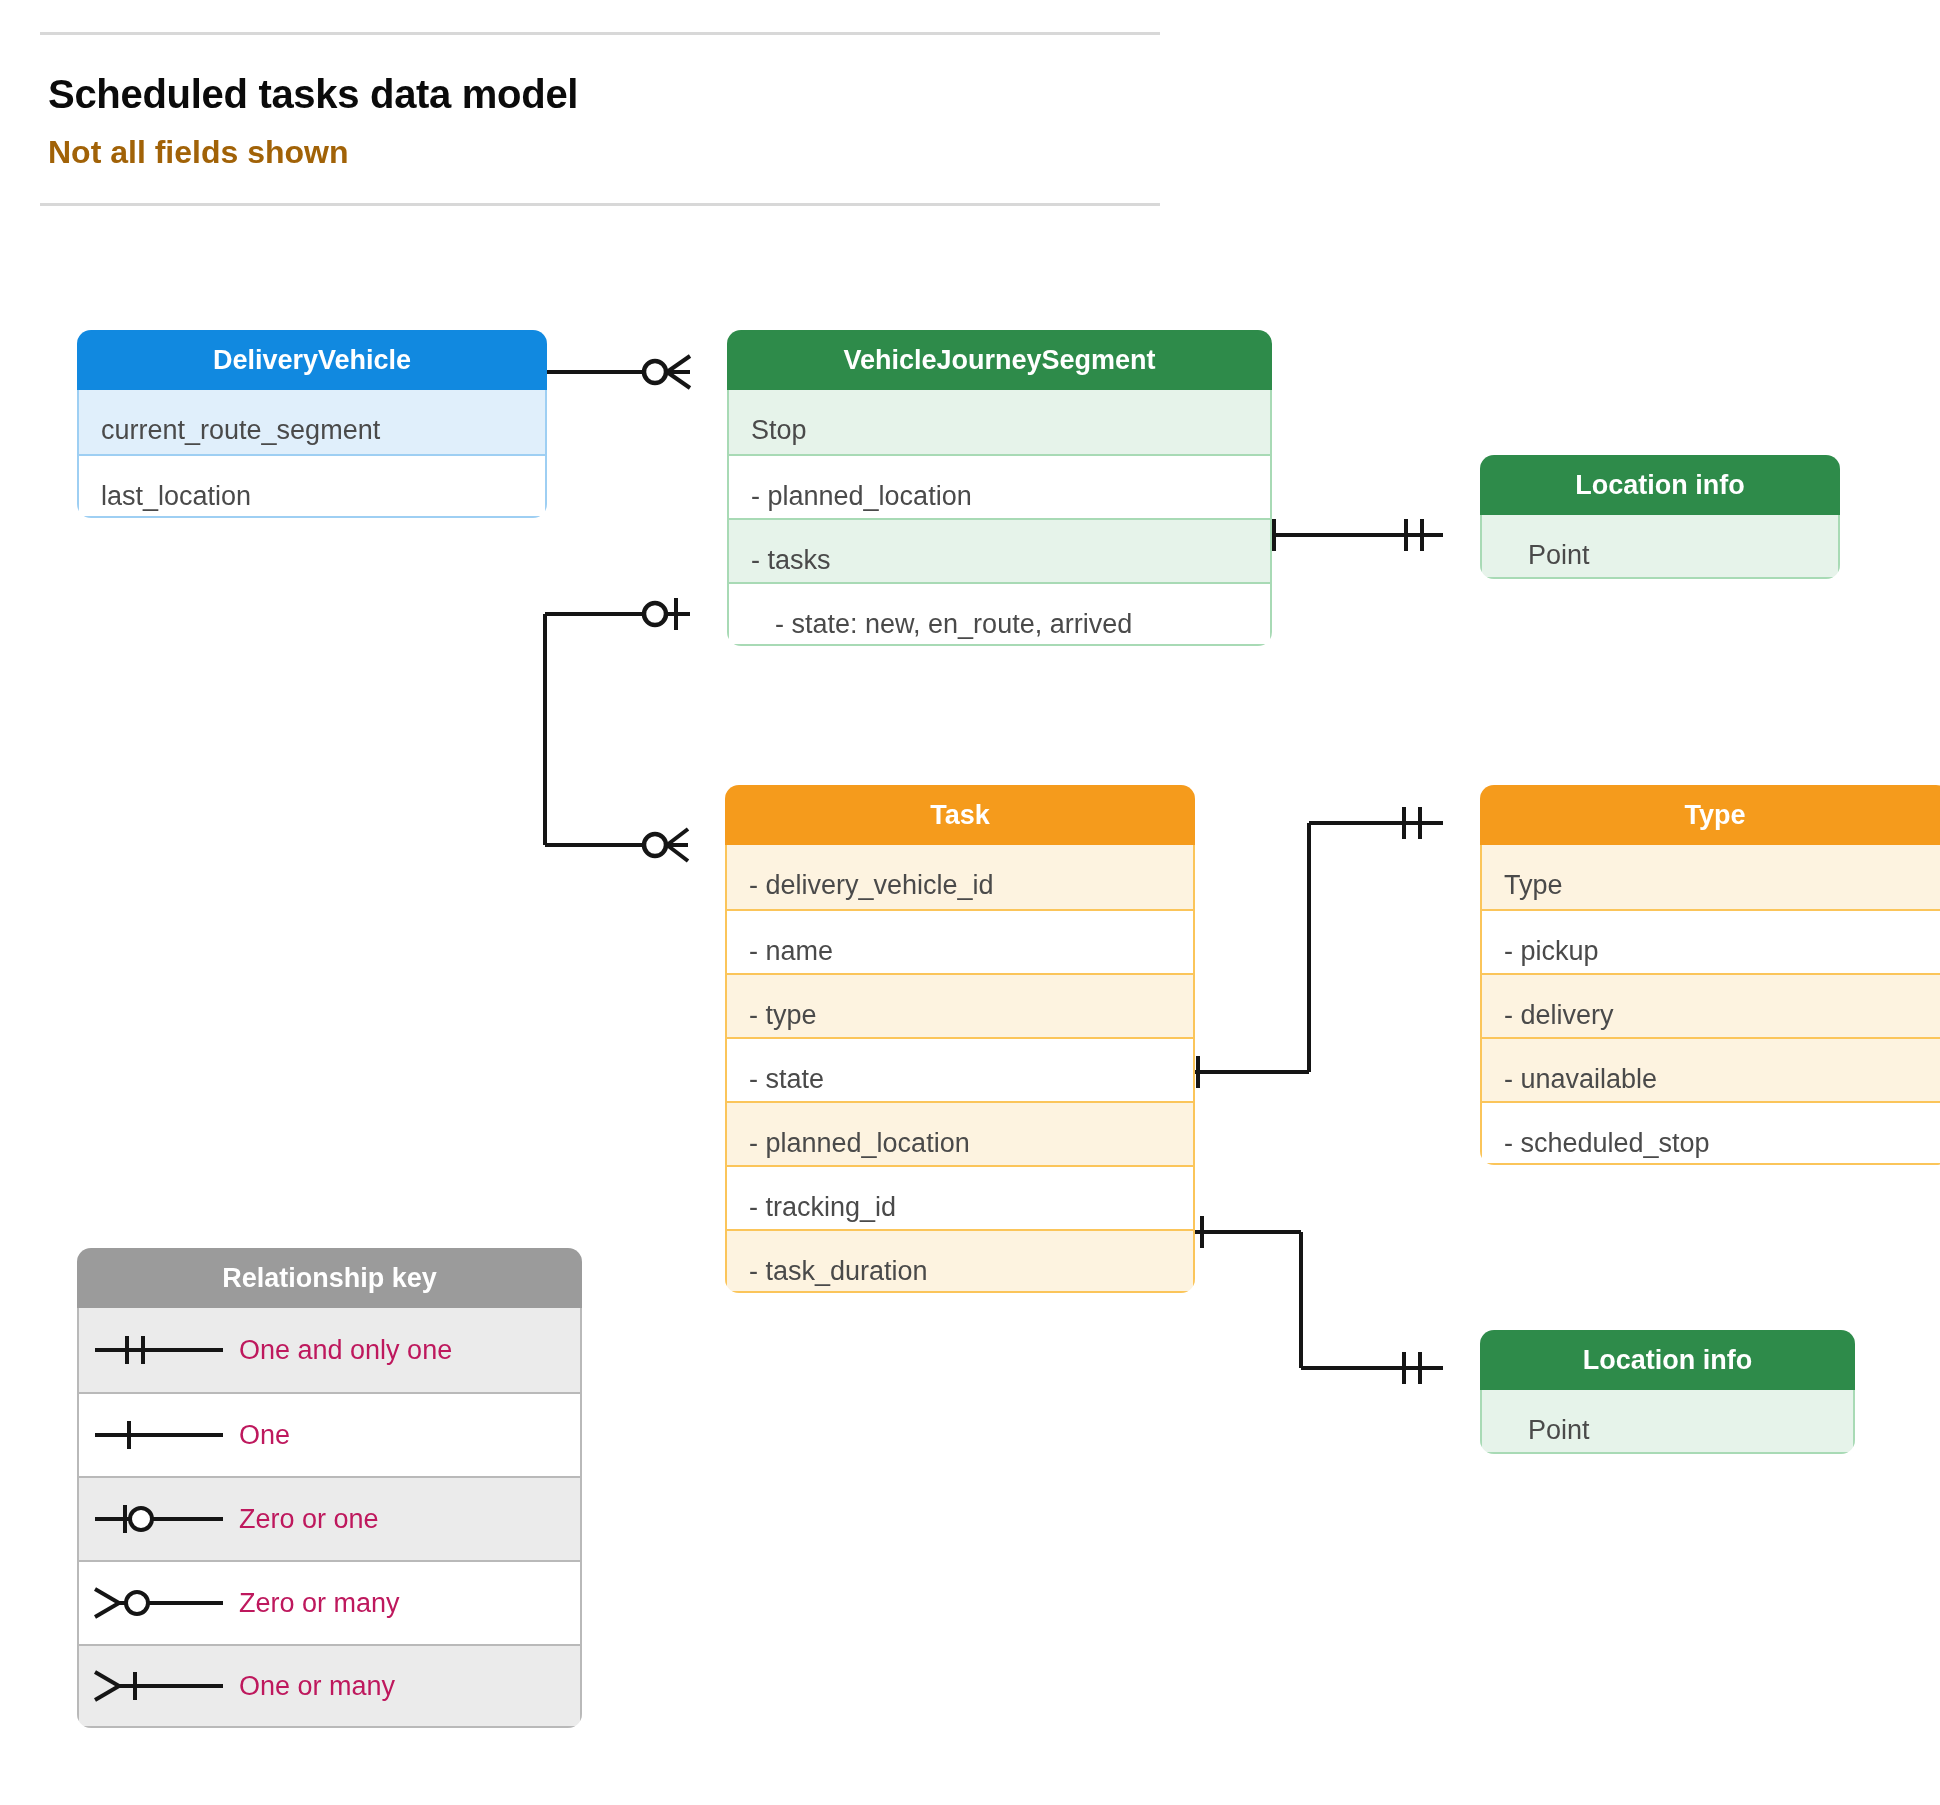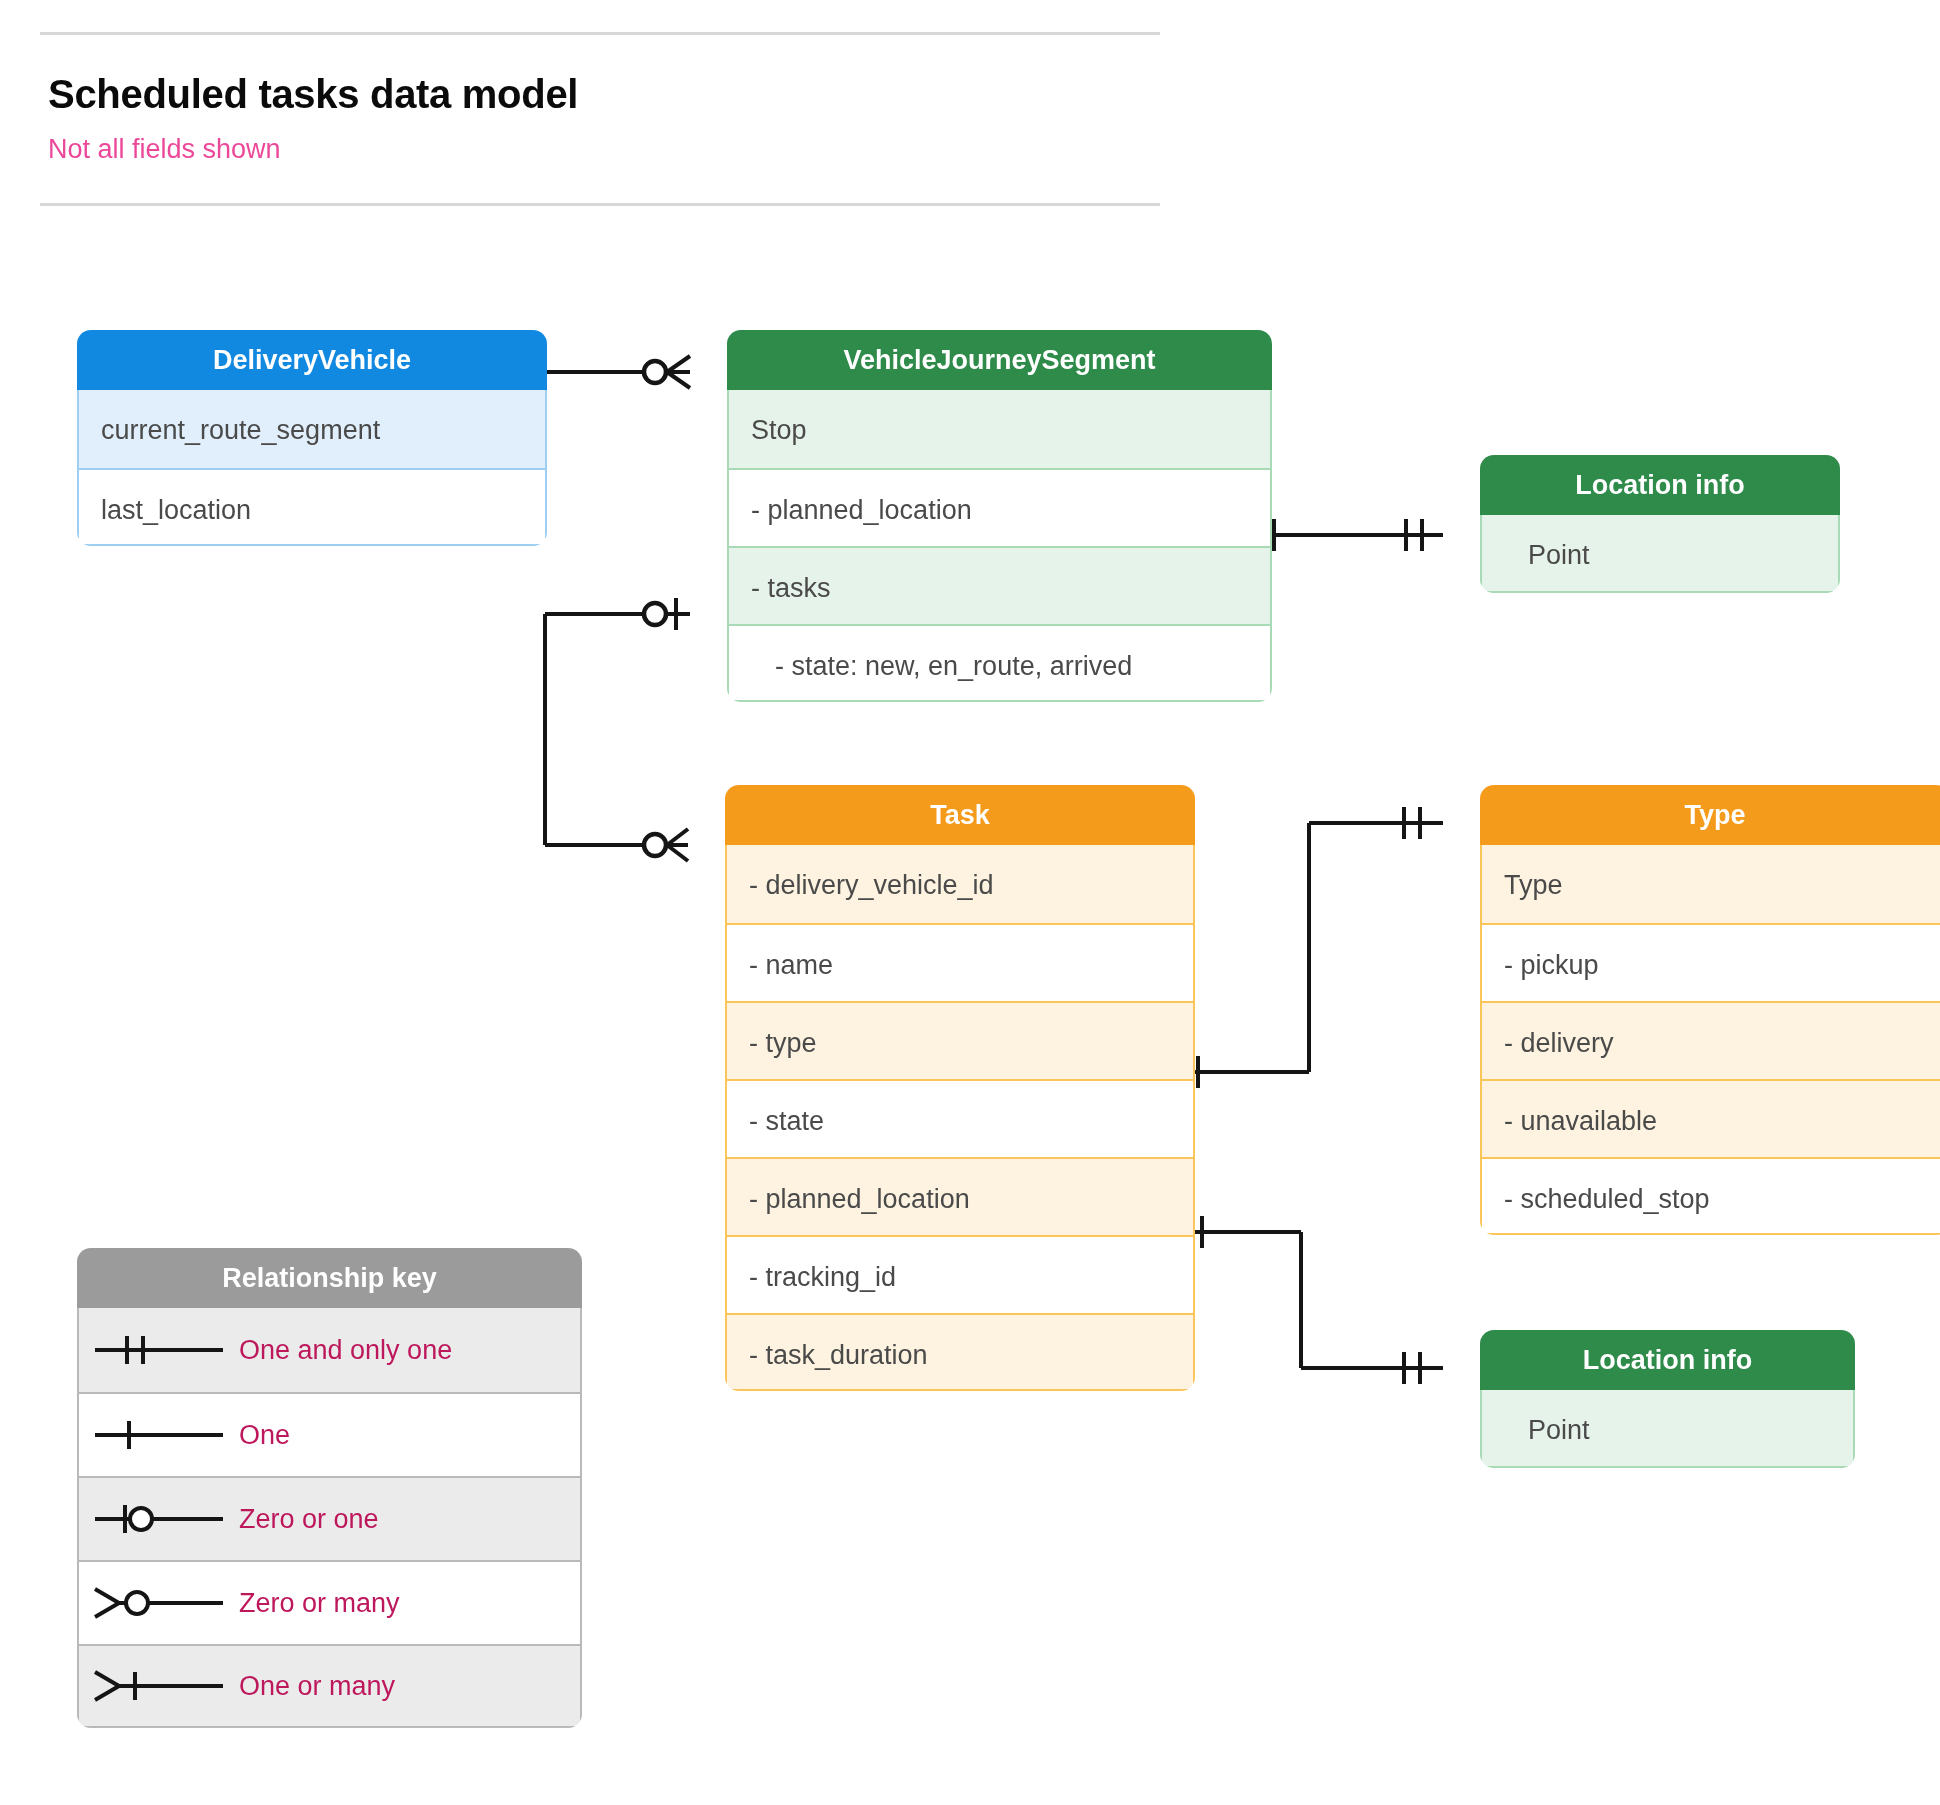--- a/index.html
+++ b/index.html
@@ -37,23 +37,23 @@
     font-size: 40px;
     font-weight: 700;
     color: #0b0b0b;
     letter-spacing: -0.3px;
     white-space: nowrap;
   }
   #doc-subtitle {
     position: absolute;
     left: 48px;
     top: 134px;
-    font-size: 27px;
-    font-weight: 400;
-    color: #ec4899;
+    font-size: 32px;
+    font-weight: 700;
+    color: #a16207;
     white-space: nowrap;
   }
 
   
   .entity {
     position: absolute;
     border-radius: 14px;
     overflow: hidden;
     box-sizing: border-box;
     margin-left: 37px;
@@ -61,21 +61,21 @@
   .entity .ehead {
     height: 60px;
     line-height: 60px;
     text-align: center;
     color: #ffffff;
     font-size: 27px;
     font-weight: 700;
     box-sizing: border-box;
   }
   .entity .erow {
-    height: 78px;
+    height: 64px;
     line-height: 80px;
     font-size: 27px;
     color: #4a4a4a;
     padding-left: 22px;
     box-sizing: border-box;
     white-space: nowrap;
     overflow: hidden;
   }
 
   

